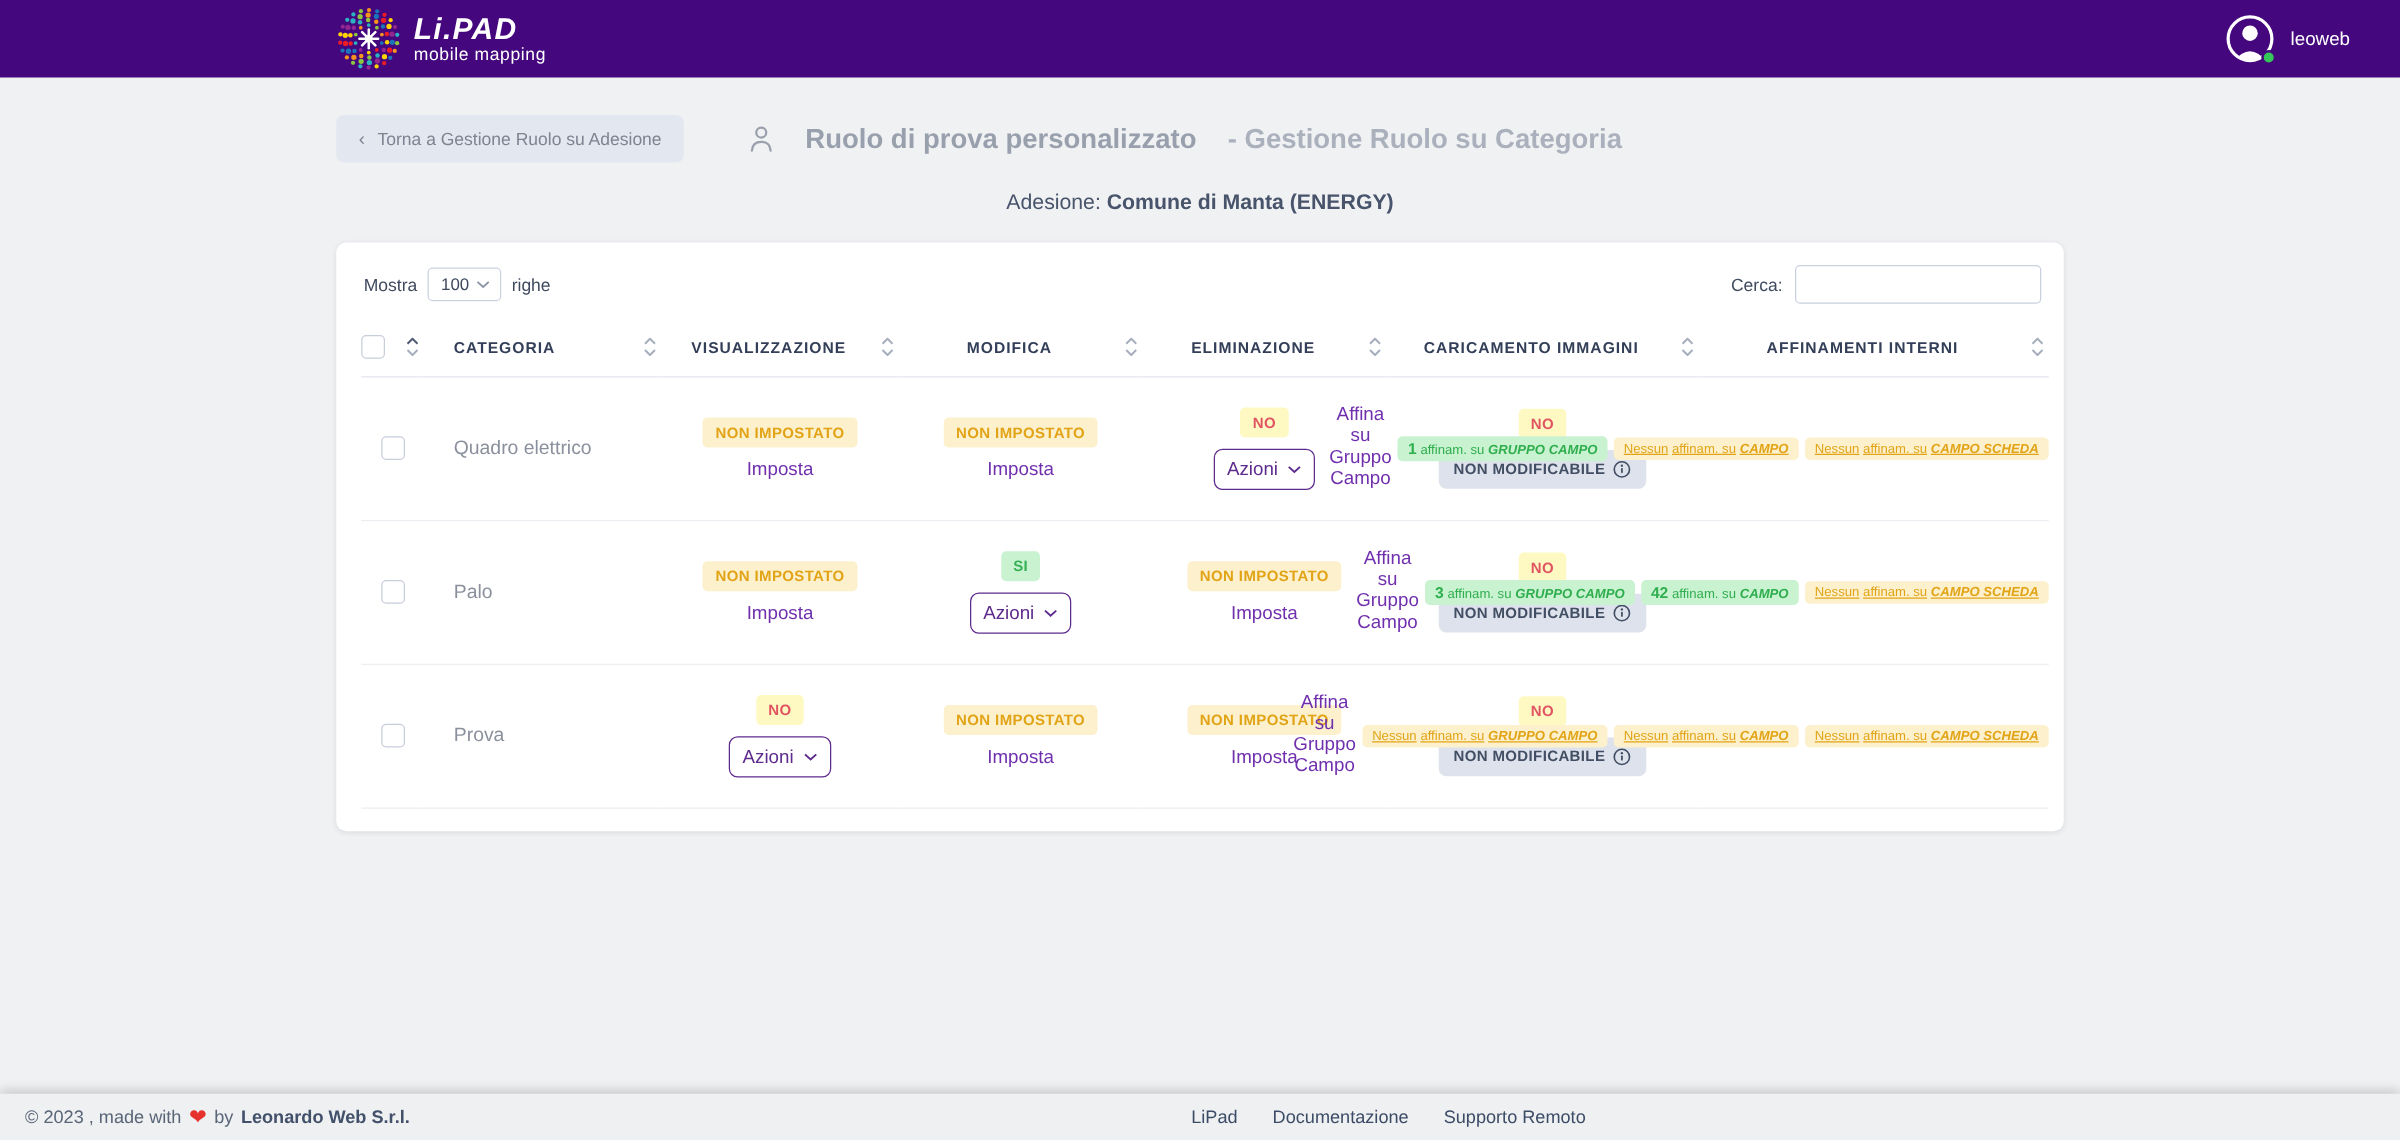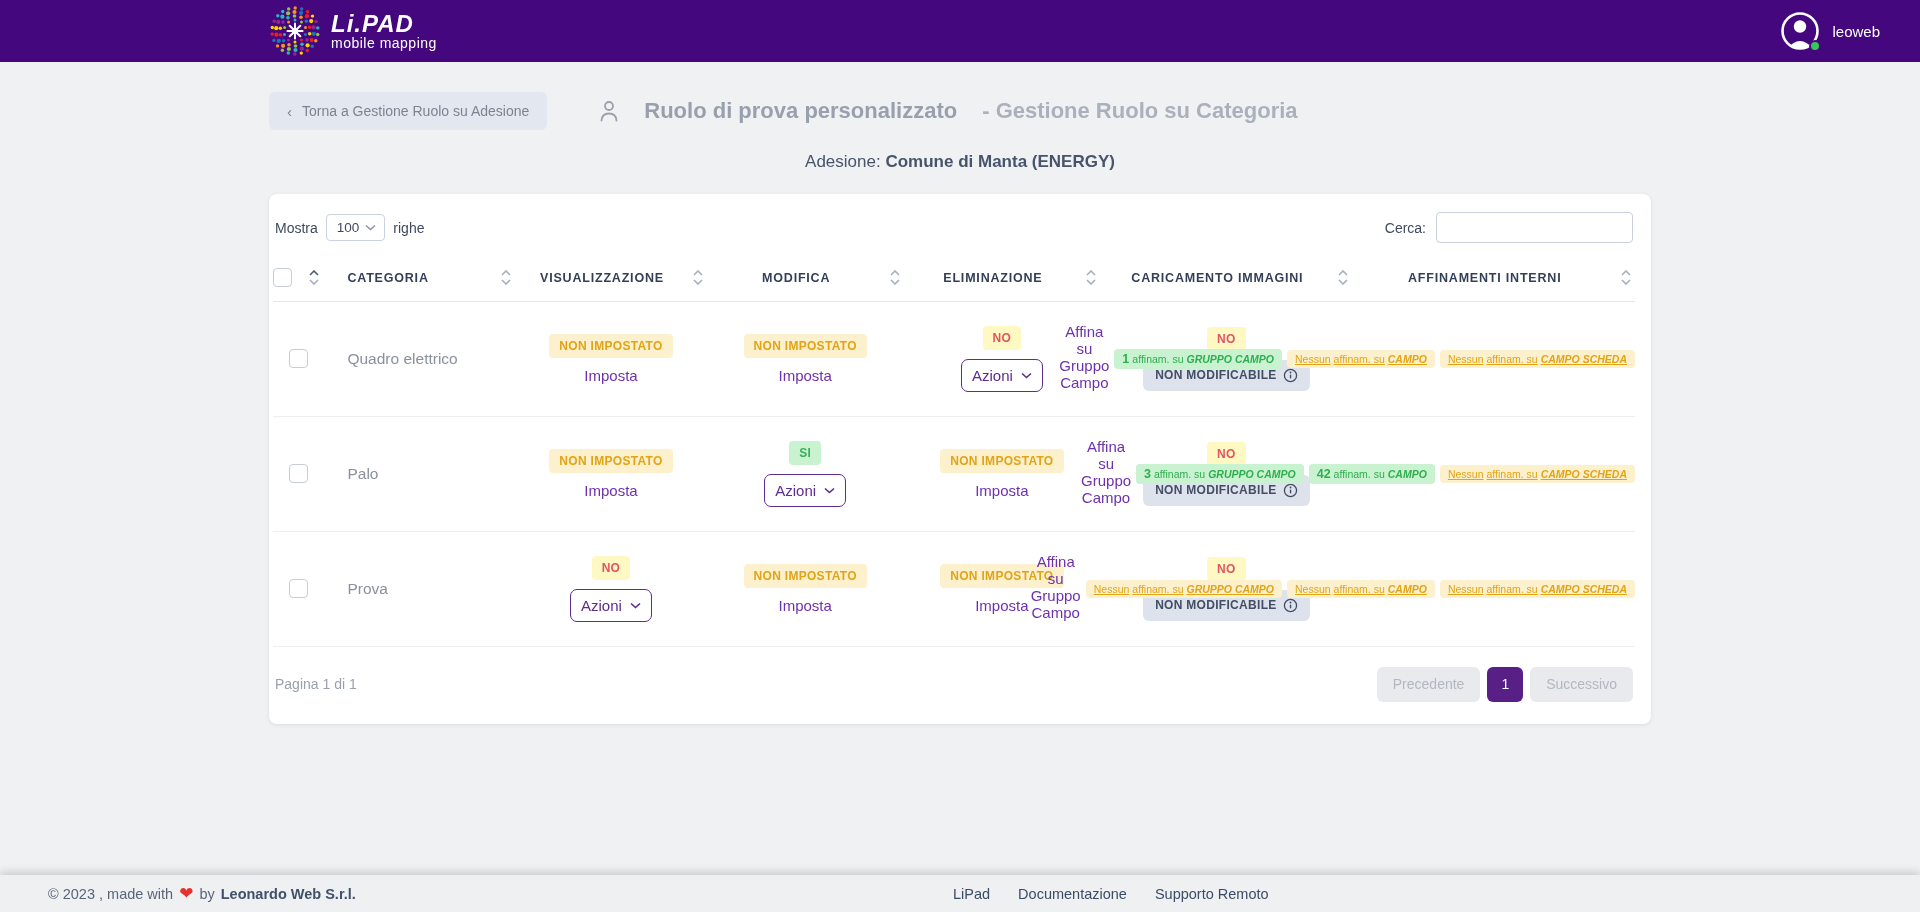--- a/index.html
+++ b/index.html
@@ -43,21 +43,21 @@
   .page-title .t-bold { font-weight:bold; color:#99a0ad; }
   .page-title .t-rest { font-weight:bold; color:#aab1bd; }
   .person-icon { color:#9aa1ad; display:block; }
   .adesione { text-align:center; margin-top:22px; font-size:17px; color:#48546b; }
   .adesione b { font-weight:bold; }
 
   
   .card {
     background:#fff; border-radius:8px; margin-top:22px;
     box-shadow:0 1px 4px rgba(40,50,70,.10);
-    padding:14px 16px 18px 4px;
+    padding:14px 16px 18px 20px;
   }
   .controls { display:flex; align-items:center; justify-content:space-between; padding:4px 2px 12px 2px; }
   .show-group { display:flex; align-items:center; gap:8px; font-size:14px; color:#3f4a5f; }
   .fake-select {
     display:inline-flex; align-items:center; gap:6px; cursor:pointer;
     border:1px solid #ccd3e0; border-radius:4px; height:27px; padding:0 8px 0 10px;
     font-size:13.5px; color:#3f4a5f; background:#fff;
   }
   .fake-select svg { color:#8b93a5; }
   .search-group { display:flex; align-items:center; gap:10px; font-size:14px; color:#3f4a5f; }
@@ -127,21 +127,21 @@
     border:none; border-radius:6px; height:35px; padding:0 16px;
     font-size:14px; font-family:inherit; cursor:pointer;
     background:#e8eaee; color:#b3b7c0;
   }
   .pg-btn.active { background:#581f87; color:#fff; padding:0 14px; }
 
   
   .footer {
     margin-top:auto; height:37px; background:#eef0f2; flex:0 0 auto;
     box-shadow:0 -3px 8px rgba(0,0,0,.16);
-    display:flex; align-items:center; position:relative; padding:0 48px;
+    display:flex; align-items:center; position:relative; padding:0 20px;
     font-size:14.5px; color:#5a6678;
   }
   .foot-left { display:flex; align-items:center; gap:6px; }
   .foot-left b { color:#42506a; }
   .heart { color:#e5322e; font-size:17px; line-height:1; }
   .foot-links { position:absolute; left:953px; display:flex; gap:28px; }
   .foot-links a { color:#3d4c66; text-decoration:none; cursor:pointer; }
 </style>
 </head>
 <body>
@@ -574,28 +574,20 @@
               <span class="mid">affinam. su</span>
               <span class="tgt">CAMPO SCHEDA</span>
             </span>
           </div>
             </td>
         </tr>
 
       </tbody>
     </table>
 
-    <div class="pagi">
-      <span class="pagi-info">Pagina 1 di 1</span>
-      <div class="pagi-btns">
-        <button class="pg-btn">Precedente</button>
-        <button class="pg-btn active">1</button>
-        <button class="pg-btn">Successivo</button>
-      </div>
-    </div>
   </div>
 </div>
 
 <footer class="footer">
   <div class="foot-left">
     <span>© 2023 , made with</span>
     <span class="heart">❤</span>
     <span>by</span>
     <b>Leonardo Web S.r.l.</b>
   </div>

